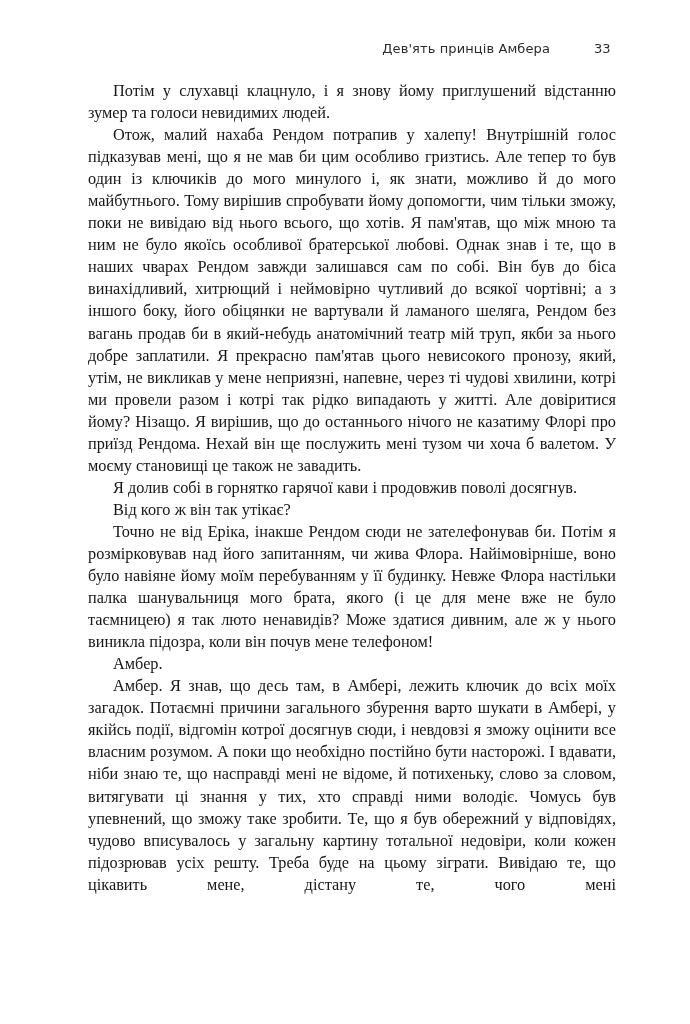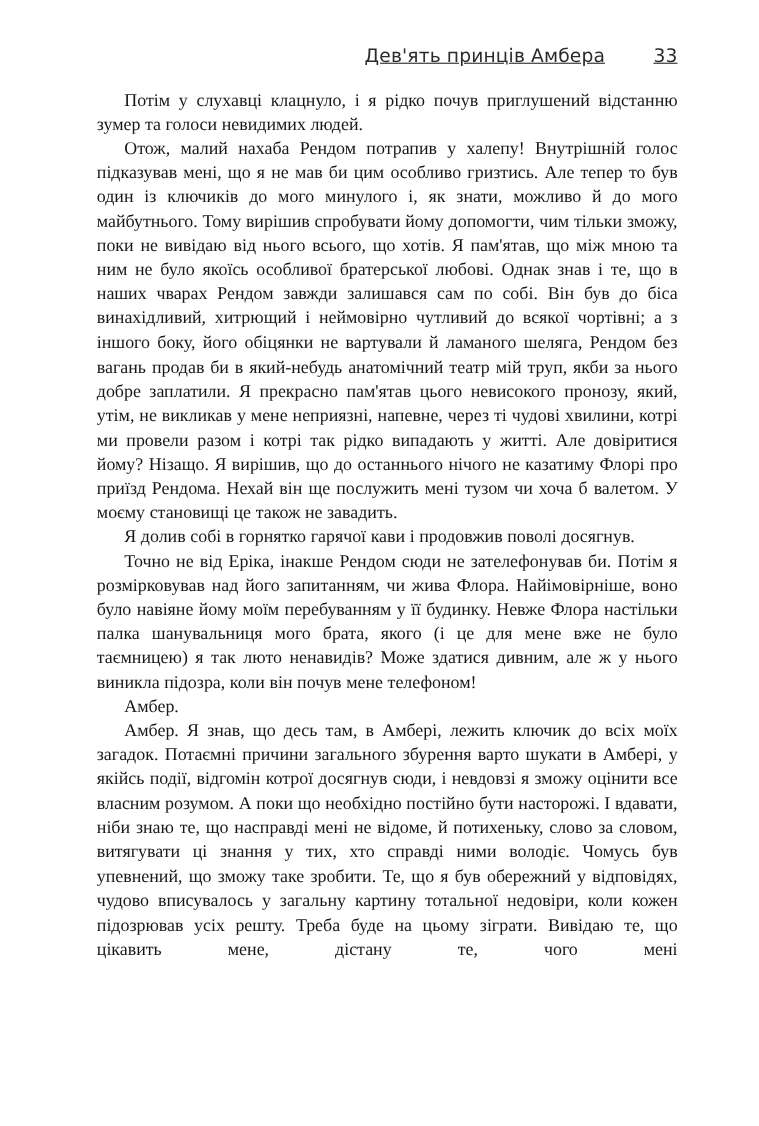--- a/index.html
+++ b/index.html
@@ -26,25 +26,24 @@
   
   .running-head {
     position: absolute;
     top: 41px;
     left: 88px;
     right: 74px;
     display: flex;
     justify-content: flex-end;
     align-items: baseline;
     font-family: "DejaVu Sans", "Liberation Sans", sans-serif;
-    font-size: 17px;
+    font-size: 13px;
     letter-spacing: 0.1px;
     color: #2b2b2b;
     white-space: nowrap;
-    text-decoration: underline;
   }
   .running-head .rh-title {
     font-weight: 400;
   }
   .running-head .rh-folio {
     font-weight: 400;
     margin-left: 44px;
     min-width: 22px;
   }
 
@@ -77,21 +76,22 @@
 <body>
 
 <div class="page">
 
   <div class="running-head">
     <span class="rh-title">Дев'ять принців Амбера</span>
     <span class="rh-folio">33</span>
   </div>
 
   <div class="textblock">
-    <p class="para">Потім у слухавці клацнуло, і я рідко почув приглушений відстанню зумер та голоси невидимих людей.</p>
+    <p class="para">Потім у слухавці клацнуло, і я знову йому приглушений відстанню зумер та голоси невидимих людей.</p>
     <p class="para">Отож, малий нахаба Рендом потрапив у халепу! Внутрішній голос підказував мені, що я не мав би цим особливо гризтись. Але тепер то був один із ключиків до мого минулого і, як знати, можливо й до мого майбутнього. Тому вирішив спробувати йому допомогти, чим тільки зможу, поки не вивідаю від нього всього, що хотів. Я пам'ятав, що між мною та ним не було якоїсь особливої братерської любові. Однак знав і те, що в наших чварах Рендом завжди залишався сам по собі. Він був до біса винахідливий, хитрющий і неймовірно чутливий до всякої чортівні; а з іншого боку, його обіцянки не вартували й ламаного шеляга, Рендом без вагань продав би в який-небудь анатомічний театр мій труп, якби за нього добре заплатили. Я прекрасно пам'ятав цього невисокого пронозу, який, утім, не викликав у мене неприязні, напевне, через ті чудові хвилини, котрі ми провели разом і котрі так рідко випадають у житті. Але довіритися йому? Нізащо. Я вирішив, що до останнього нічого не казатиму Флорі про приїзд Рендома. Нехай він ще послужить мені тузом чи хоча б валетом. У моєму становищі це також не завадить.</p>
     <p class="para">Я долив собі в горнятко гарячої кави і продовжив поволі досягнув.</p>
+    <p class="para">Від кого ж він так утікає?</p>
     <p class="para">Точно не від Еріка, інакше Рендом сюди не зателефонував би. Потім я розмірковував над його запитанням, чи жива Флора. Найімовірніше, воно було навіяне йому моїм перебуванням у її будинку. Невже Флора настільки палка шанувальниця мого брата, якого (і це для мене вже не було таємницею) я так люто ненавидів? Може здатися дивним, але ж у нього виникла підозра, коли він почув мене телефоном!</p>
     <p class="para">Амбер.</p>
     <p class="para cut">Амбер. Я знав, що десь там, в Амбері, лежить ключик до всіх моїх загадок. Потаємні причини загального збурення варто шукати в Амбері, у якійсь події, відгомін котрої досягнув сюди, і невдовзі я зможу оцінити все власним розумом. А поки що необхідно постійно бути насторожі. І вдавати, ніби знаю те, що насправді мені не відоме, й потихеньку, слово за словом, витягувати ці знання у тих, хто справді ними володіє. Чомусь був упевнений, що зможу таке зробити. Те, що я був обережний у відповідях, чудово вписувалось у загальну картину тотальної недовіри, коли кожен підозрював усіх решту. Треба буде на цьому зіграти. Вивідаю те, що цікавить мене, дістану те, чого мені</p>
   </div>
 
 </div>
 
 </body></html>

